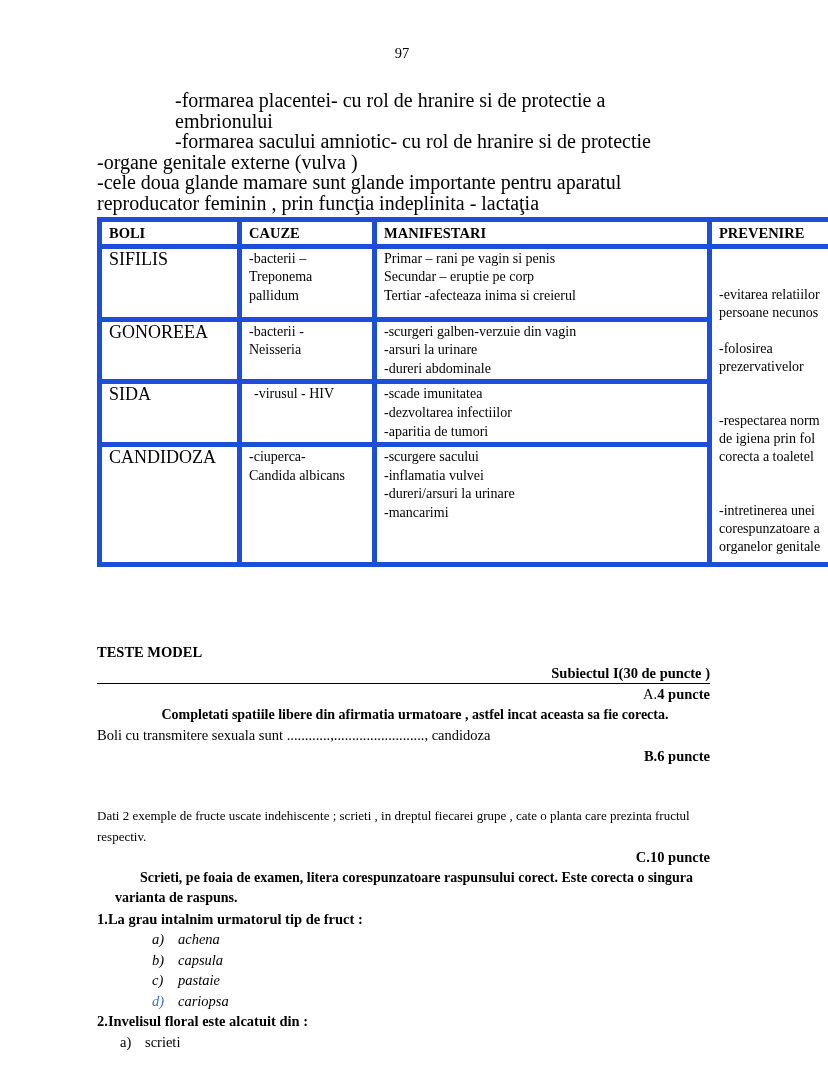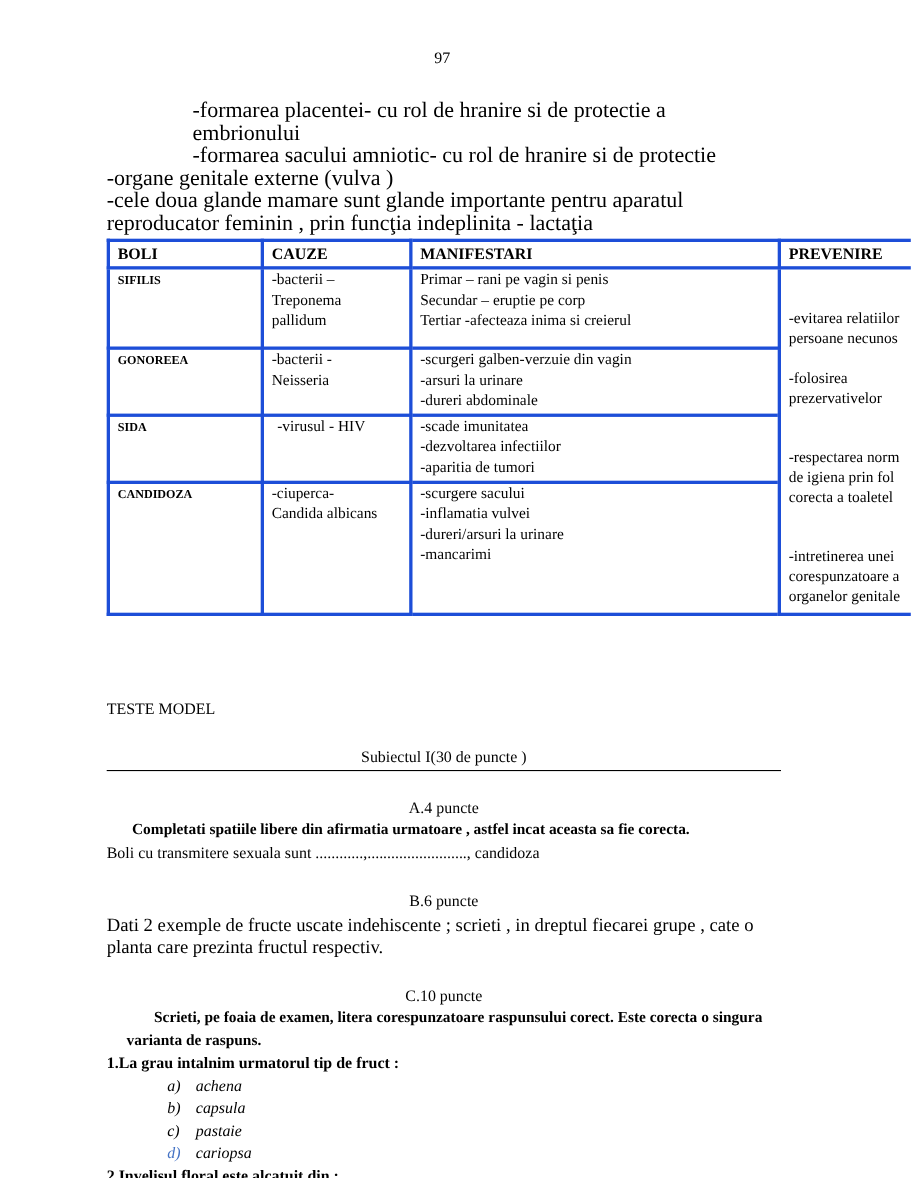--- a/index.html
+++ b/index.html
@@ -6,40 +6,40 @@
   html,body { background:#ffffff; }
   body {
     width:828px; height:1071px; overflow:hidden;
     font-family:"Liberation Serif", serif;
     color:#000;
   }
   .page { position:relative; width:720px; height:1071px; padding-top:43px; }
   .page-number { width:610px; margin-left:97px; text-align:center; font-size:14.5px; line-height:20px; }
   .content { width:610px; margin-left:97px; font-size:20px; line-height:20.5px; margin-top:27px; }
   .indent-tab { padding-left:78px; }
-  .bold { font-weight:normal; }
+  .bold { font-weight:bold; }
   
   .tablewrap { margin-left:97px; margin-top:4px; }
   table.disease { border-collapse:collapse; width:830px; table-layout:fixed; font-size:14px; line-height:18.6px; }
-  table.disease th, table.disease td { border:3px solid #1d4ed8; vertical-align:top; text-align:left; padding:1px 7px; }
+  table.disease th, table.disease td { border:5px solid #1d4ed8; vertical-align:top; text-align:left; padding:1px 7px; }
   table.disease th { font-size:14.5px; height:25px; padding-top:2px; }
-  td.boli { font-weight:bold; font-size:11px; padding-top:4px; }
+  td.boli { font-weight:normal; font-size:18px; padding-top:4px; }
   .pre { white-space:pre-line; }
   tr.r1 { height:73px; }
   tr.r2 { height:56px; }
   tr.r3 { height:57px; }
   tr.r4 { height:120px; }
   td.prevenire { line-height:18px; padding-top:0; }
   
   .tests { width:613px; margin-left:97px; font-size:14.5px; line-height:20.5px; margin-top:75px; }
-  .row { display:flex; justify-content:center;margin-top:24px; }
+  .row { display:flex; justify-content:flex-end; }
   .underlined { border-bottom:1px solid #000; }
-  .instr-a { font-weight:bold; padding-left:23px; font-size:14px; }
+  .instr-a { font-weight:bold; padding-left:23px; font-size:14px;text-align:center; }
   .instr-c { font-weight:bold; padding-left:18px; text-indent:25px; font-size:14px; }
-  .body-b { font-size:17px; }
+  .body-b { font-size:13px;margin-top:40px; }
   .q-title { font-weight:bold; }
   .option { padding-left:55px;font-style:italic; }
   .option .marker { display:inline-block; width:26px; }
   .option-q2 { padding-left:23px; }
   .option-q2 .marker { display:inline-block; width:25px; }
   .blue { color: var(--accent, #4472c4); }
 </style>
 </head>
 <body>
 

